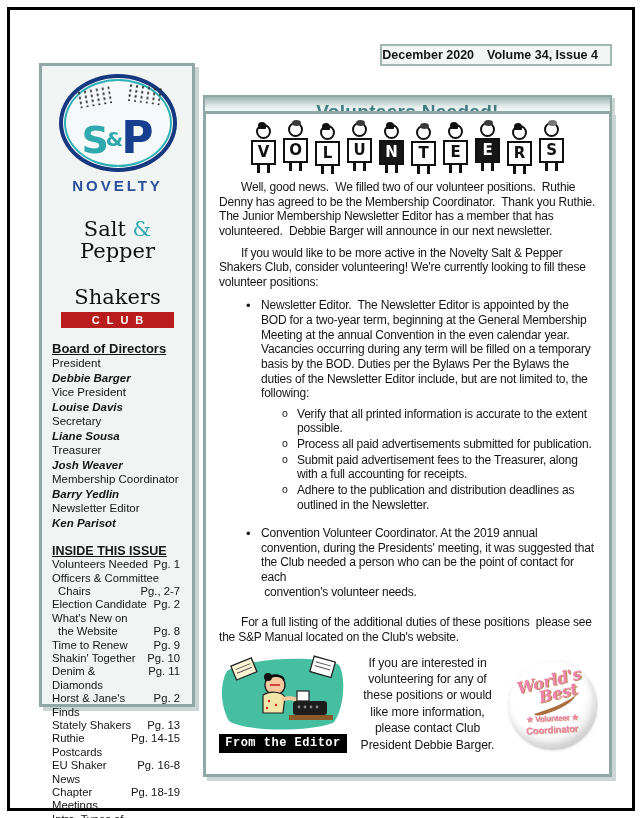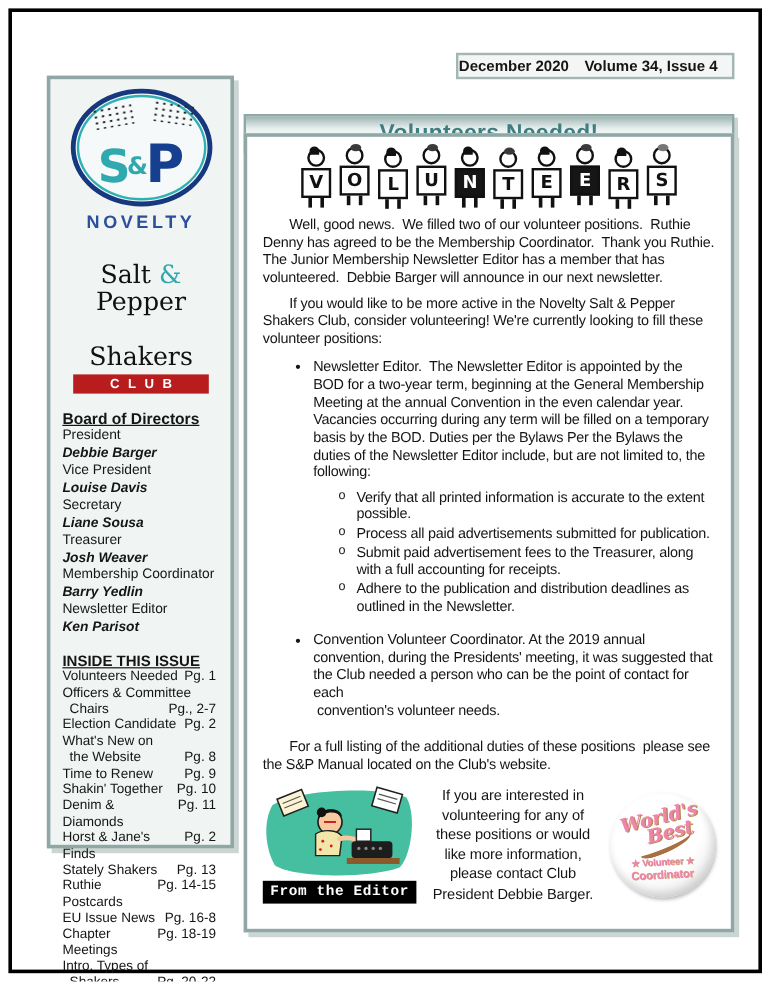--- a/index.html
+++ b/index.html
@@ -194,21 +194,21 @@
       </div>
     <div class="toc-row">
         <span class="toc-label">Stately Shakers</span>
         <span class="toc-page">Pg. 13</span>
       </div>
     <div class="toc-row">
         <span class="toc-label">Ruthie Postcards</span>
         <span class="toc-page">Pg. 14-15</span>
       </div>
     <div class="toc-row">
-        <span class="toc-label">EU Issue News</span>
+        <span class="toc-label">EU Shaker News</span>
         <span class="toc-page">Pg. 16-8</span>
       </div>
     <div class="toc-row">
         <span class="toc-label">Chapter Meetings</span>
         <span class="toc-page">Pg. 18-19</span>
       </div>
     <div class="toc-row">
         <span class="toc-label">Intro. Types of</span>
       </div>
     <div class="toc-row">

